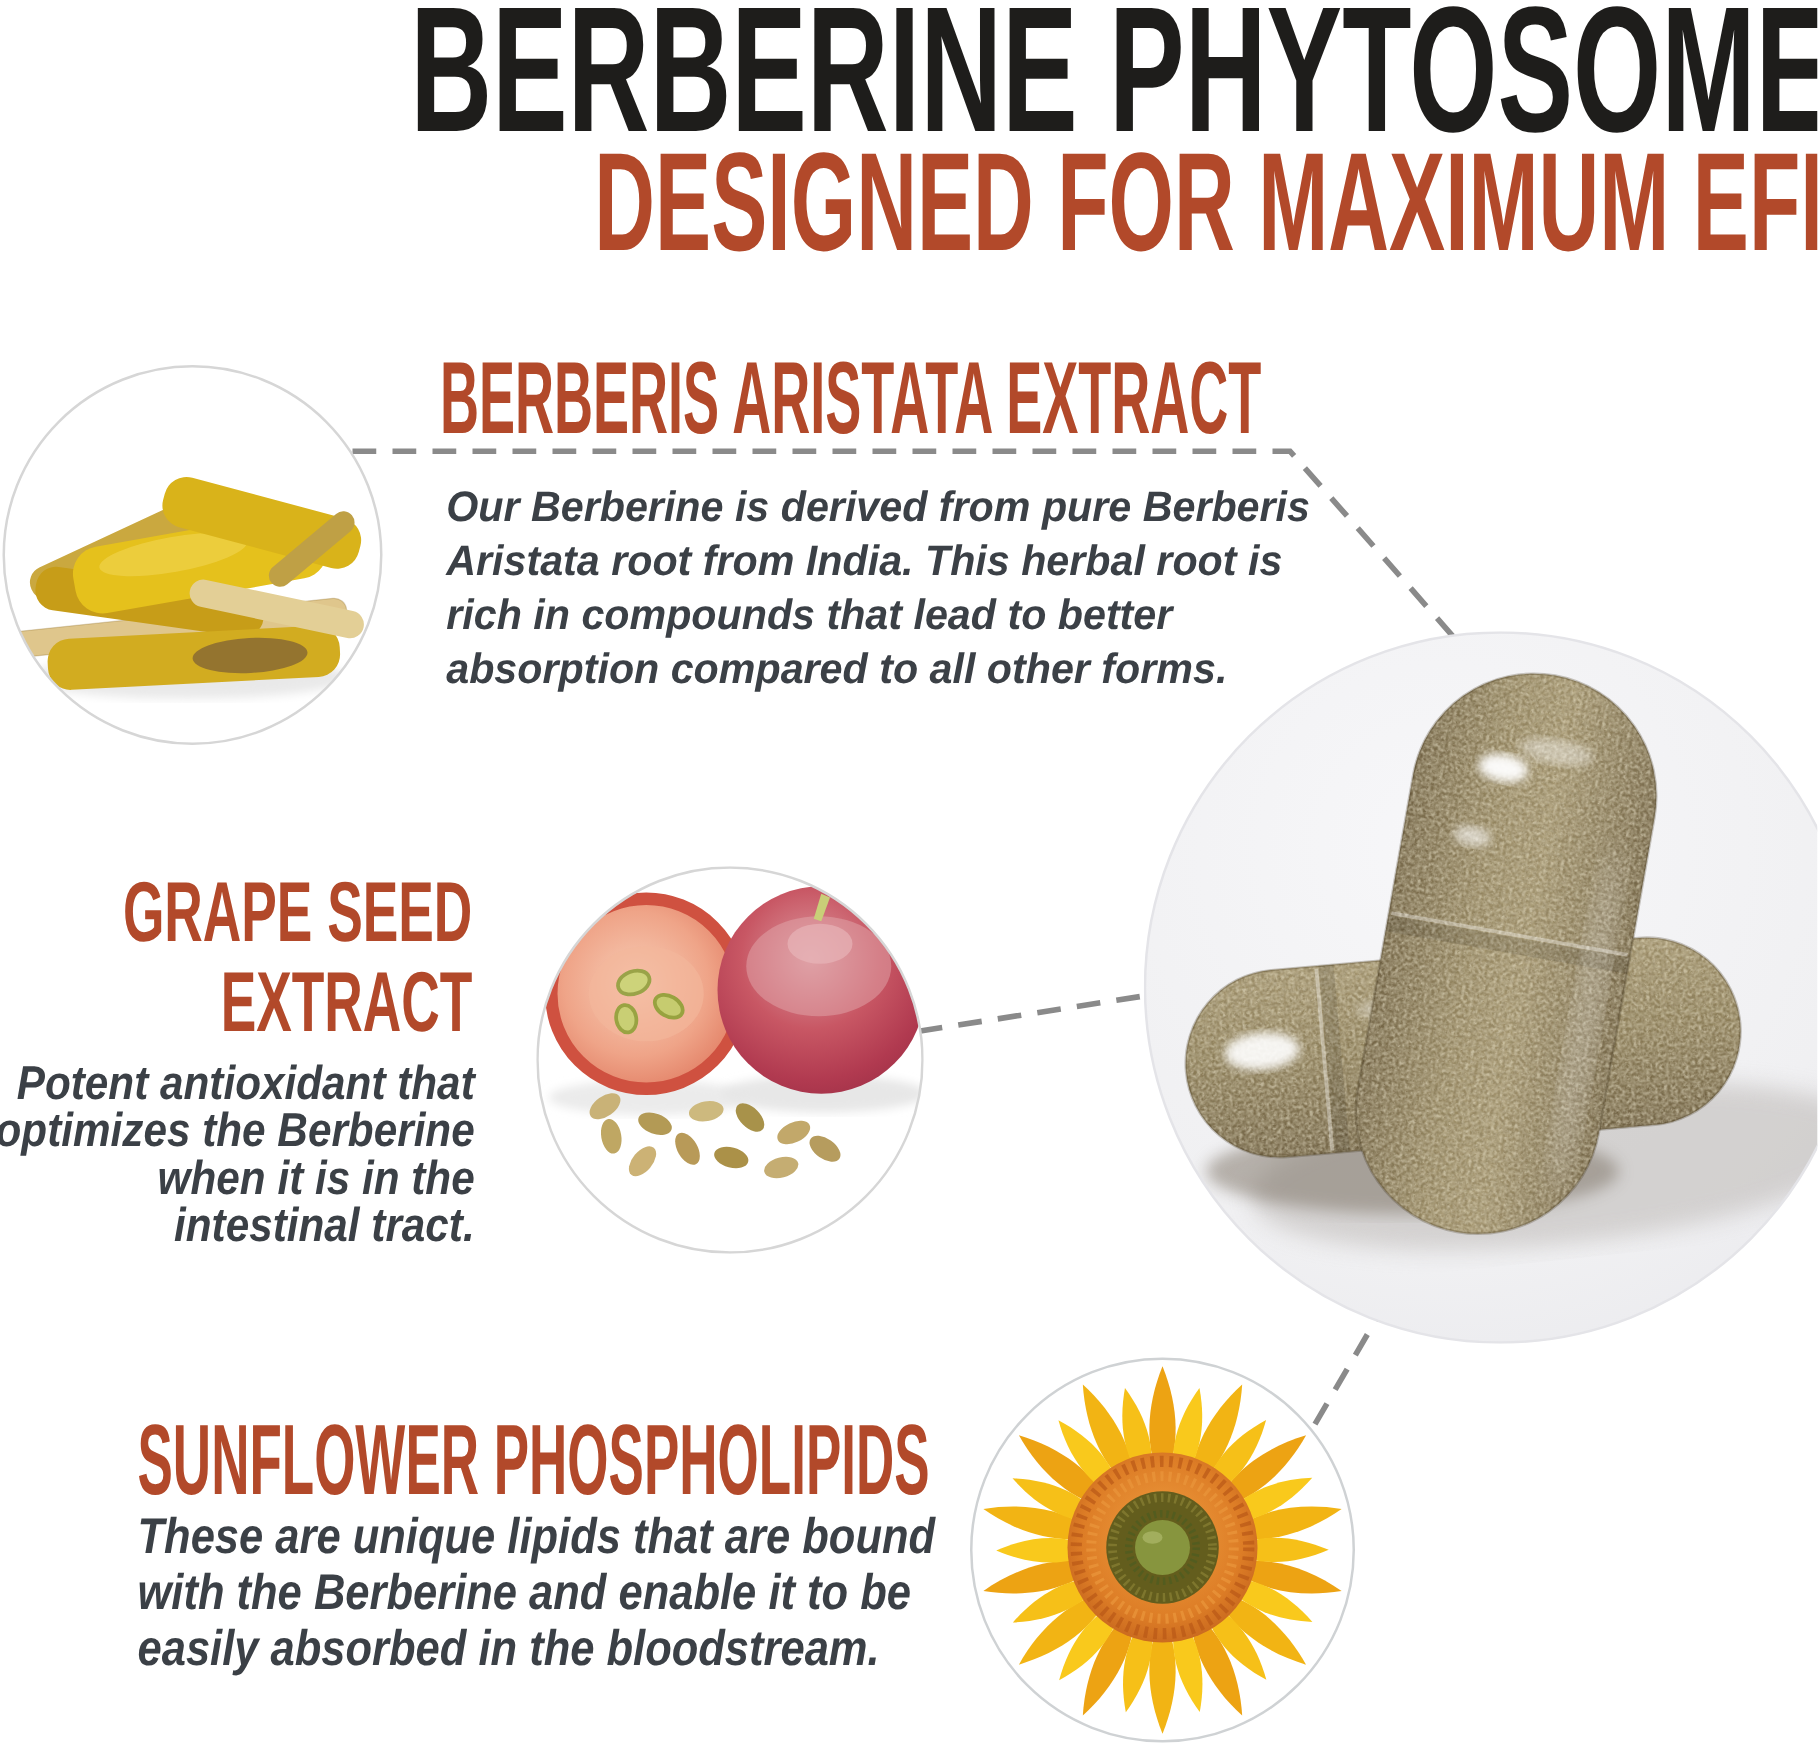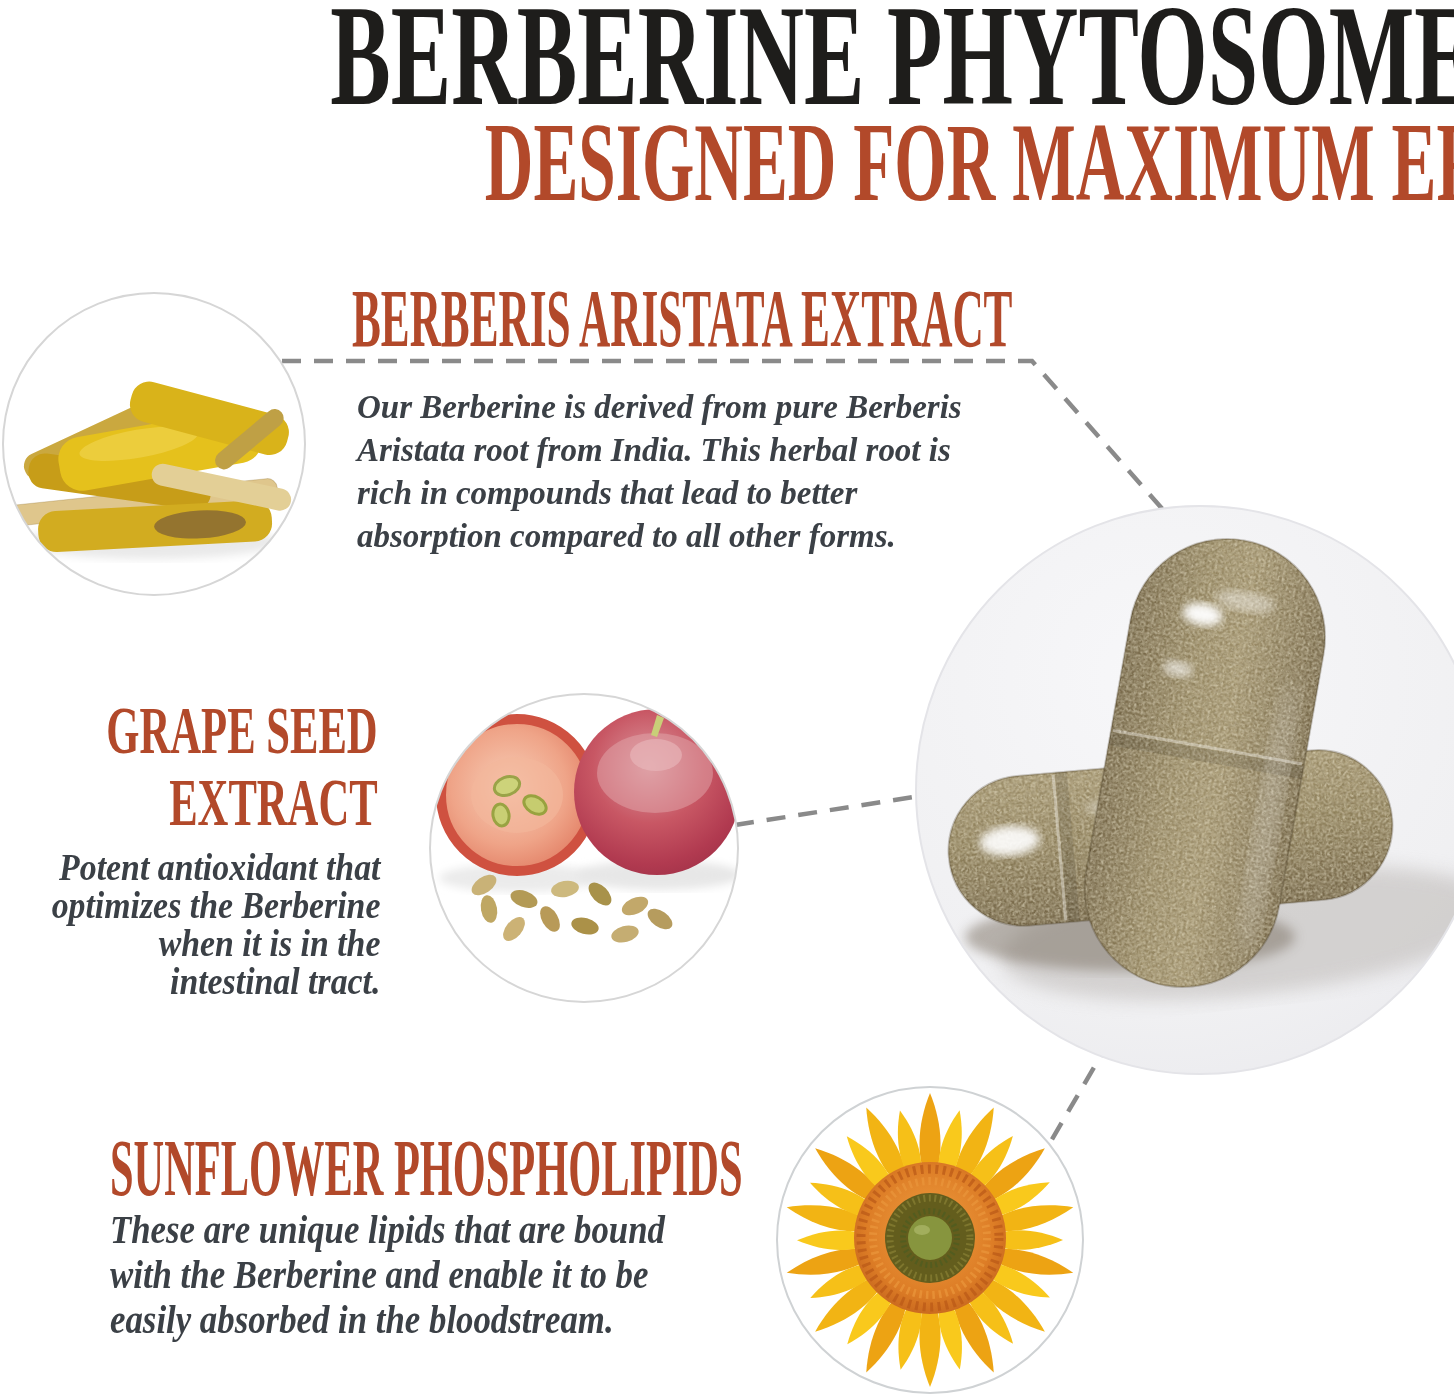--- a/index.html
+++ b/index.html
@@ -1,18 +1,18 @@
 <!DOCTYPE html>
 <html><head>
 <meta charset="utf-8">
 <style>
   html,body{margin:0;padding:0;background:#ffffff;}
   #canvas{
     position:relative;width:1454px;height:1397px;overflow:hidden;background:#fff;
-    font-family:Liberation Serif, serif;
+    font-family:Liberation Sans, sans-serif;
     --accent:#b2492a;--title_text:#1e1d1b;--body_text:#3b4046;--dash:#8a8a8a;
     --circle_border:#d6d6d6;--capsule_bg:#f0f0f2;
   }
   .abs{position:absolute;}
   .hline{color:var(--accent);font-weight:700;white-space:nowrap;line-height:1;}
   .title-wrap{left:0;right:0;top:-15px;text-align:center;font-size:143px;font-weight:700;color:var(--title_text);white-space:nowrap;line-height:1;}
   .title-wrap>span{display:inline-block;transform:scaleX(.634);transform-origin:50% 0;}
   .subtitle-wrap{left:0;right:0;top:106px;text-align:center;font-size:112px;font-weight:700;color:var(--accent);white-space:nowrap;line-height:1;}
   .subtitle-wrap>span{display:inline-block;transform:scaleX(.601);transform-origin:50% 0;}
   #h-berberis{left:352px;top:278px;font-size:82px;transform:scaleX(.527);transform-origin:0 0;}

